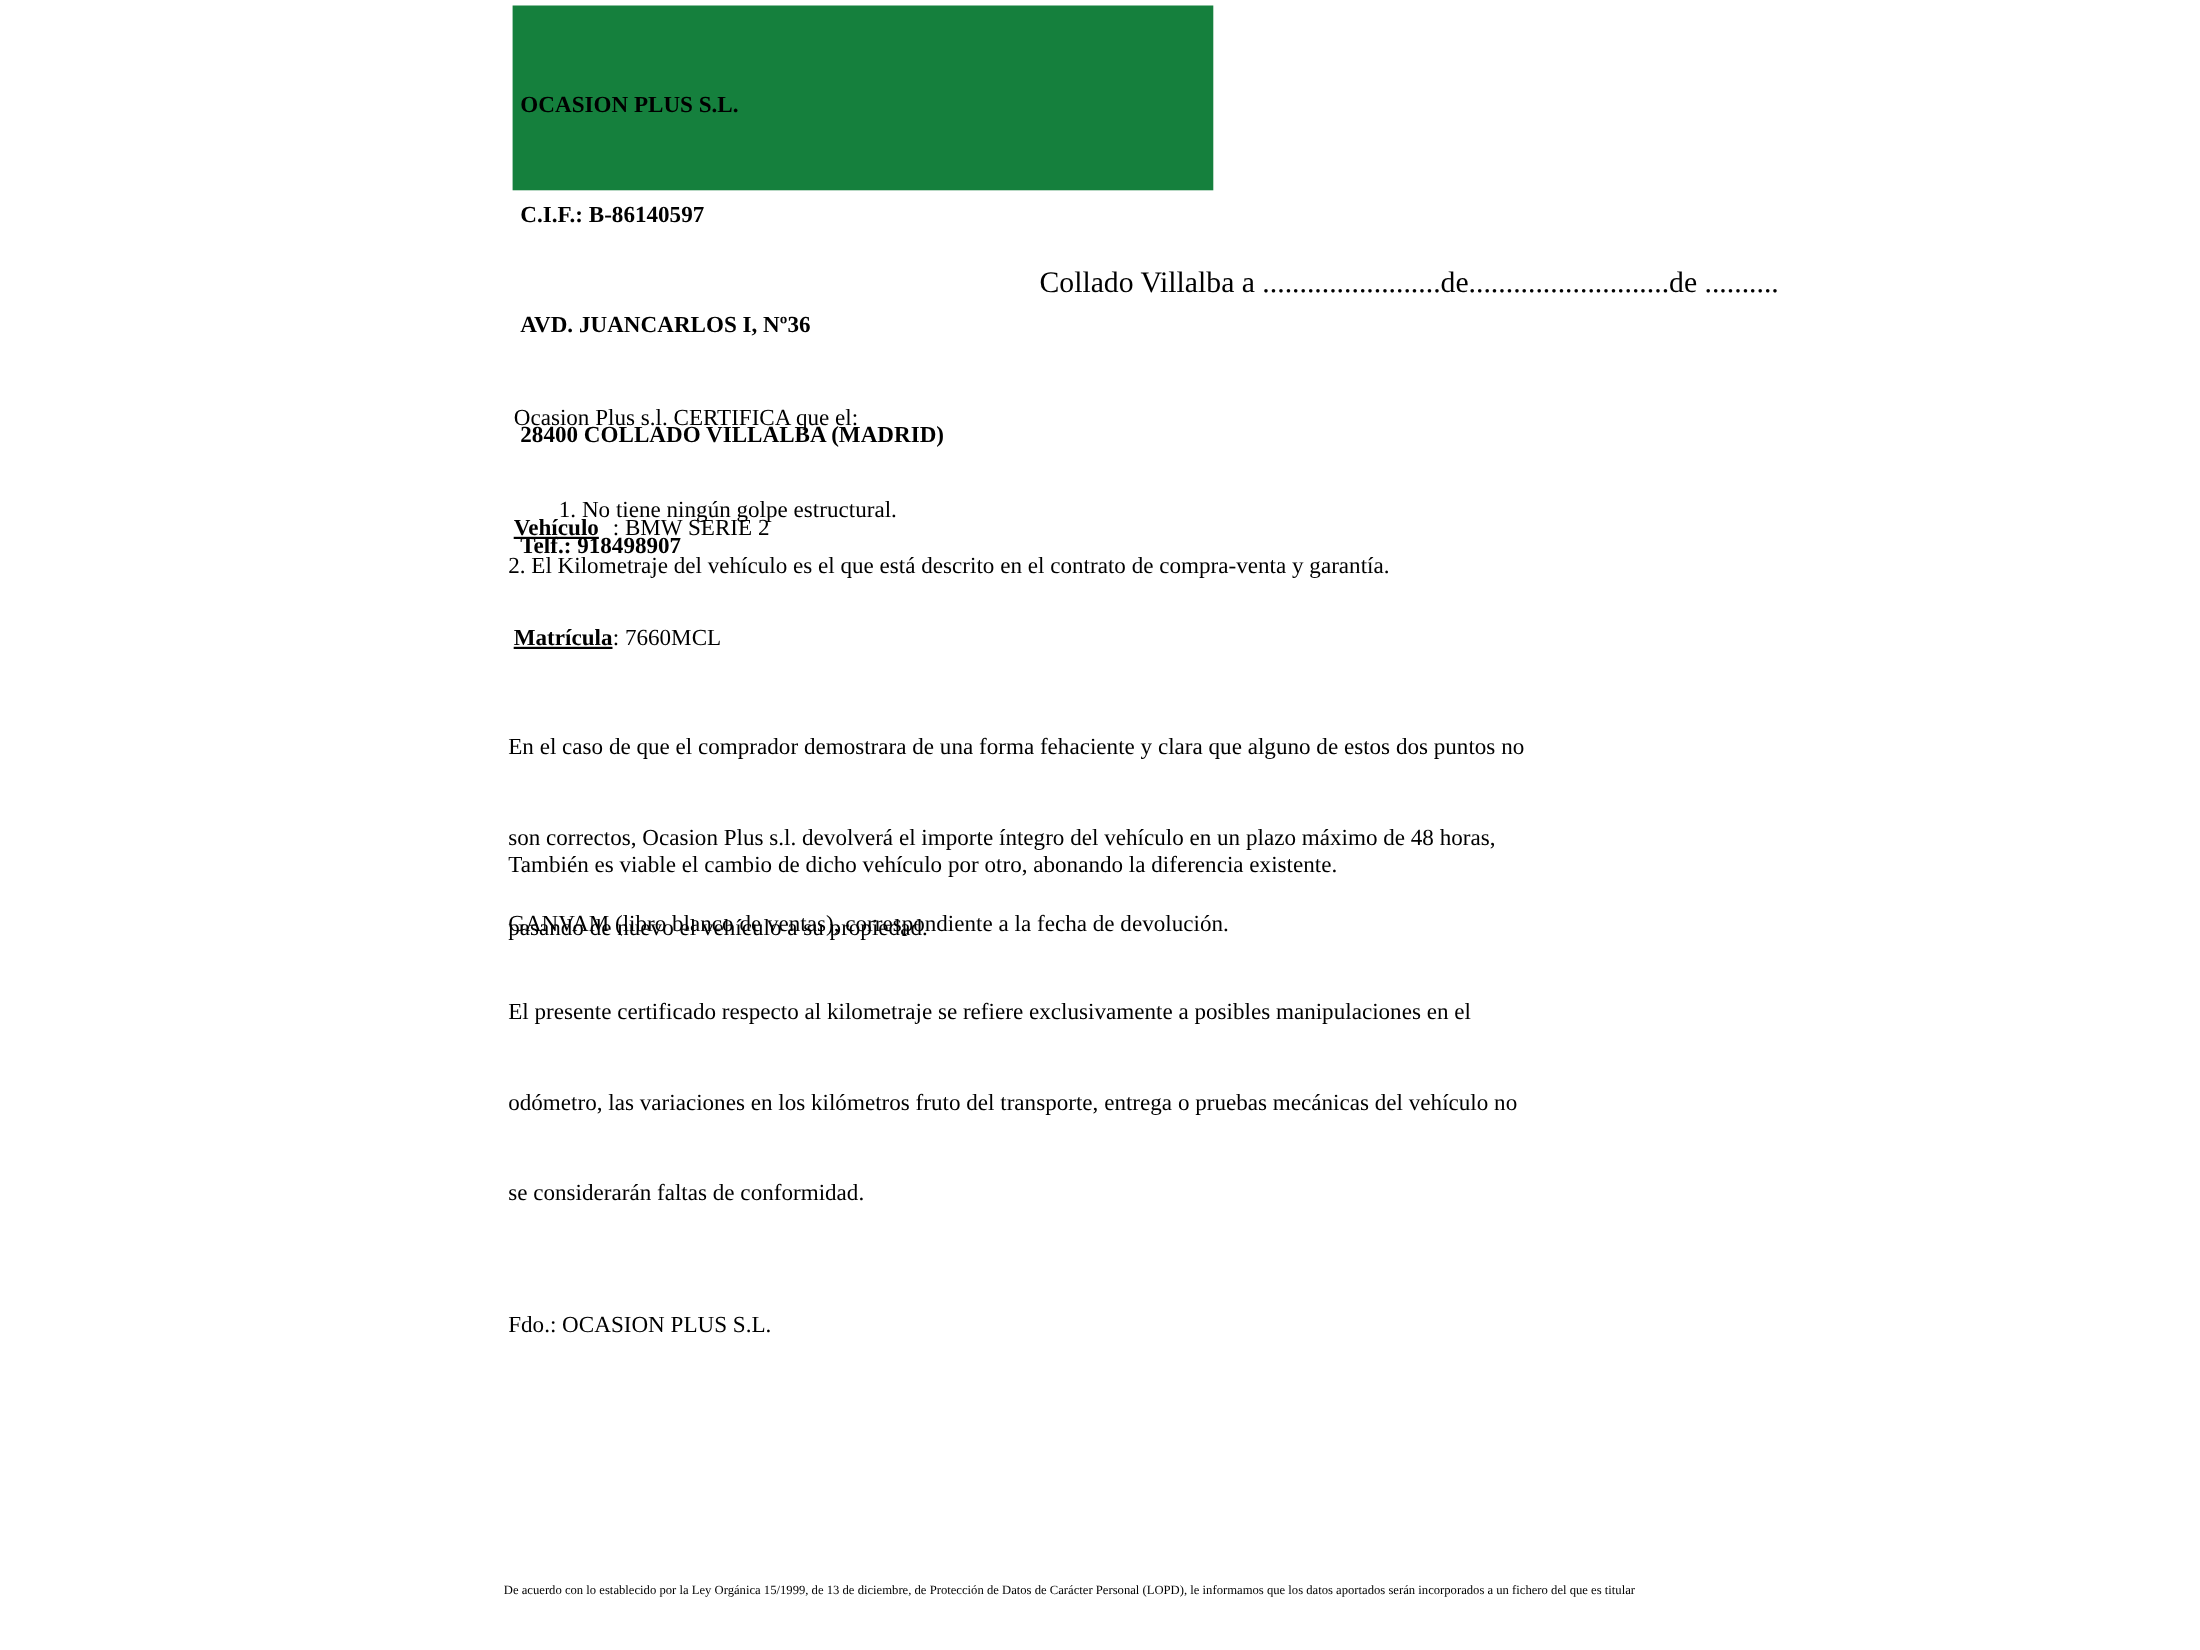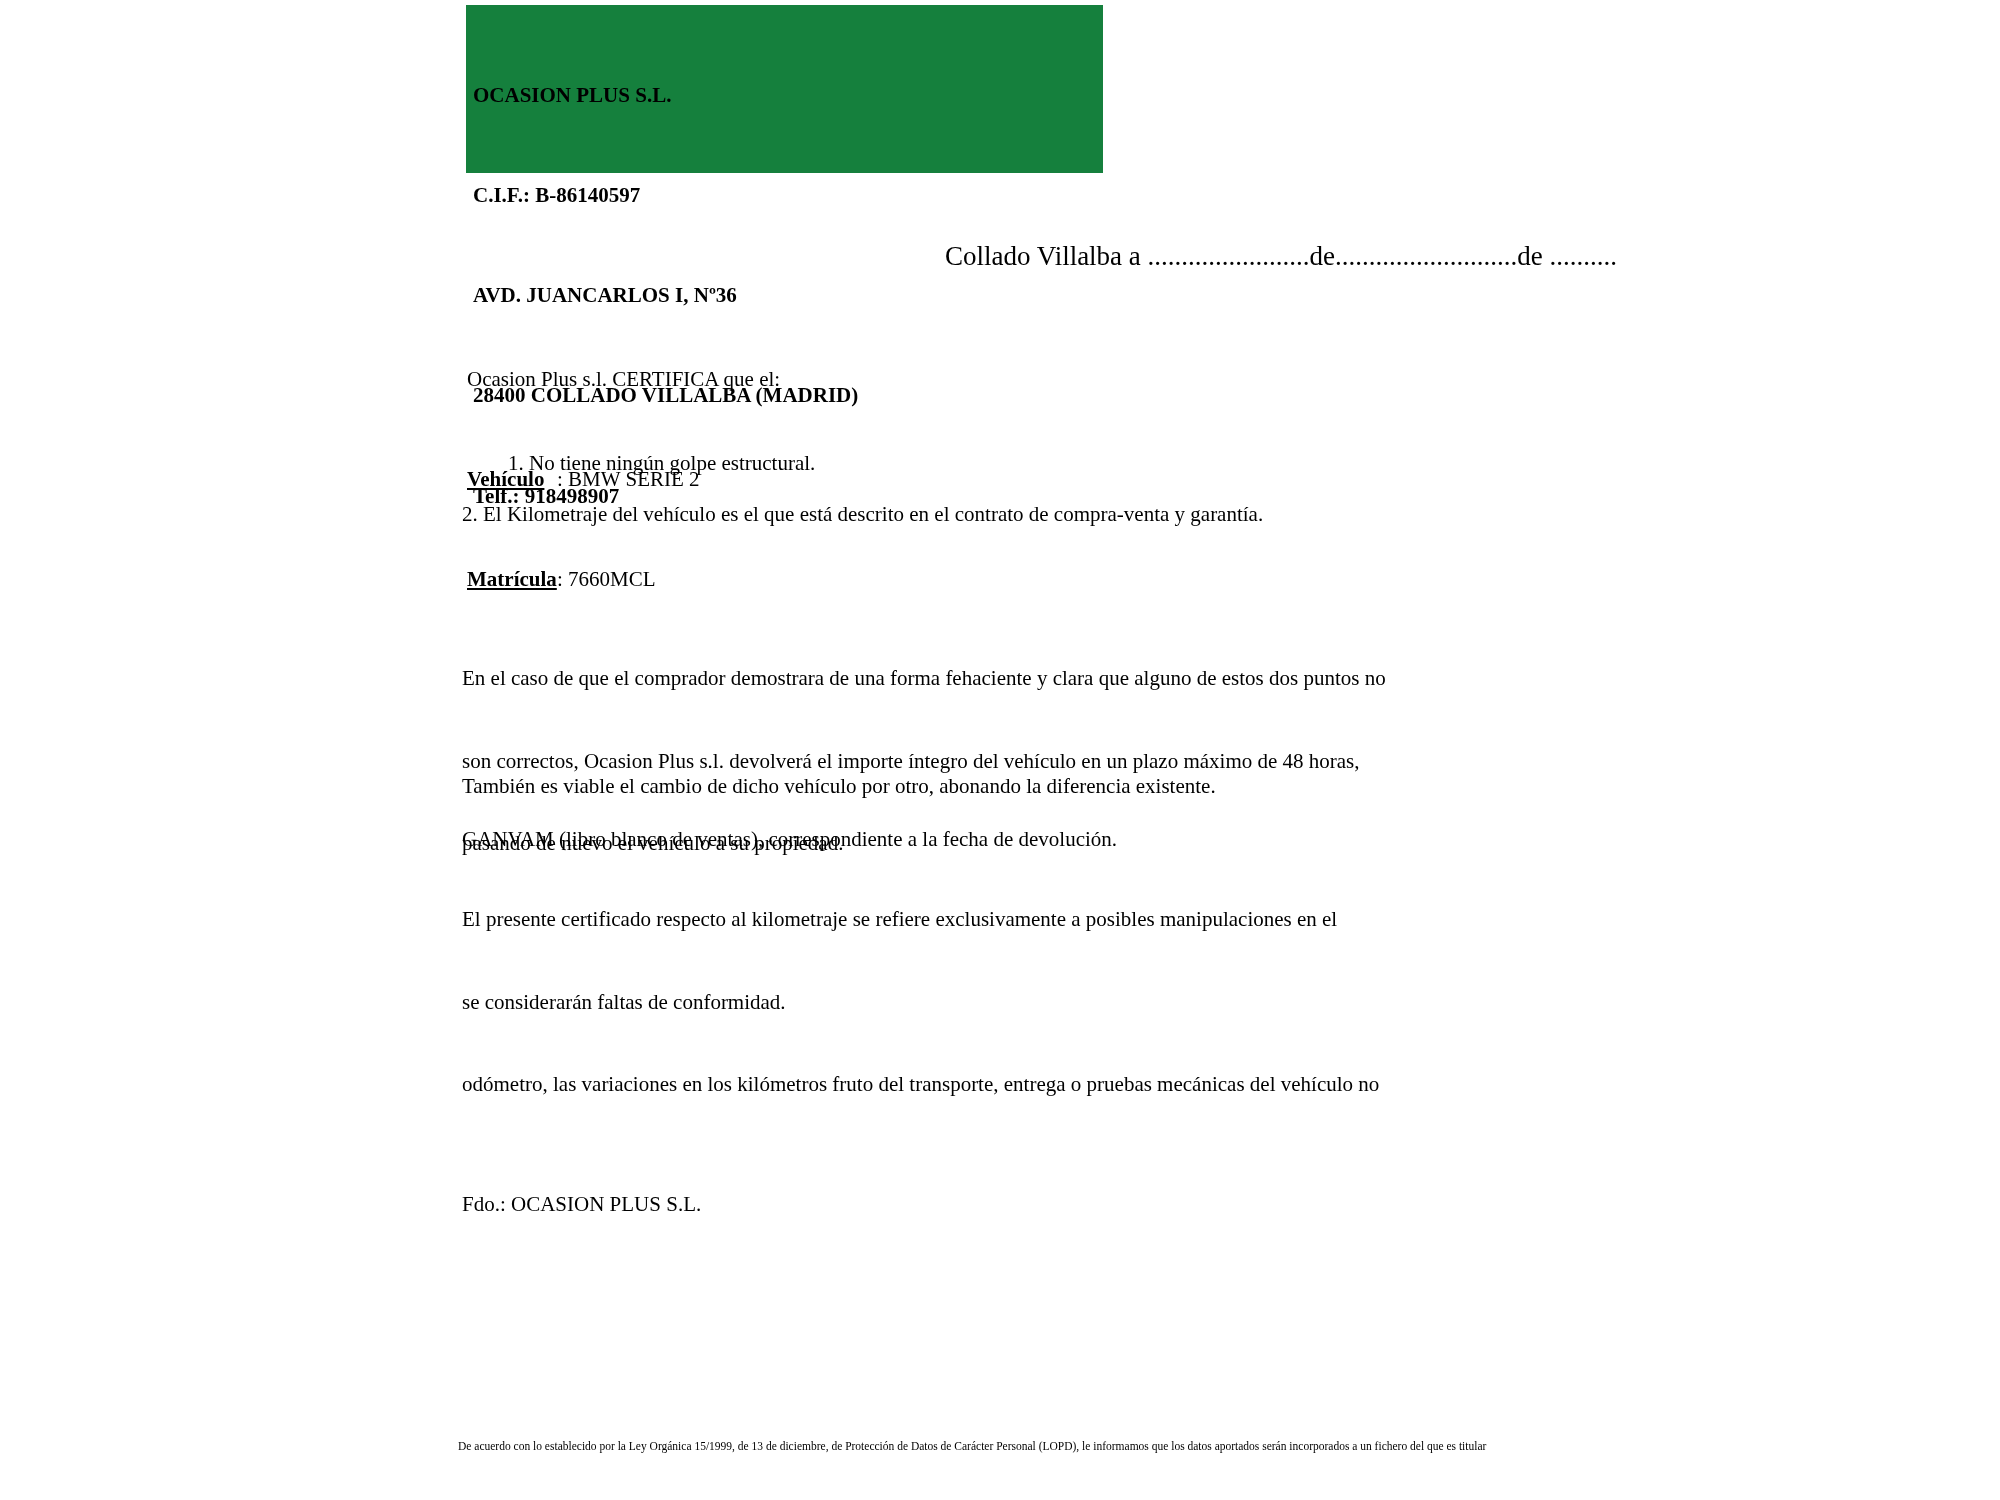--- a/index.html
+++ b/index.html
@@ -109,22 +109,22 @@
 <div class="abs para" id="para-1">
   <div>También es viable el cambio de dicho vehículo por otro, abonando la diferencia existente.</div>
 </div>
 
 <div class="abs para" id="para-2">
   <div>GANVAM (libro blanco de ventas), correspondiente a la fecha de devolución.</div>
 </div>
 
 <div class="abs para" id="para-3">
   <div>El presente certificado respecto al kilometraje se refiere exclusivamente a posibles manipulaciones en el</div>
+  <div>odómetro, las variaciones en los kilómetros fruto del transporte, entrega o pruebas mecánicas del vehículo no</div>
   <div>se considerarán faltas de conformidad.</div>
-  <div>odómetro, las variaciones en los kilómetros fruto del transporte, entrega o pruebas mecánicas del vehículo no</div>
 </div>
 
 <div class="abs" id="signature">Fdo.: OCASION PLUS S.L.</div>
 
 <div class="abs" id="legal">
   <div>De acuerdo con lo establecido por la Ley Orgánica 15/1999, de 13 de diciembre, de Protección de Datos de Carácter Personal (LOPD), le informamos que los datos aportados serán incorporados a un fichero del que es titular</div>
   
   
   
   

